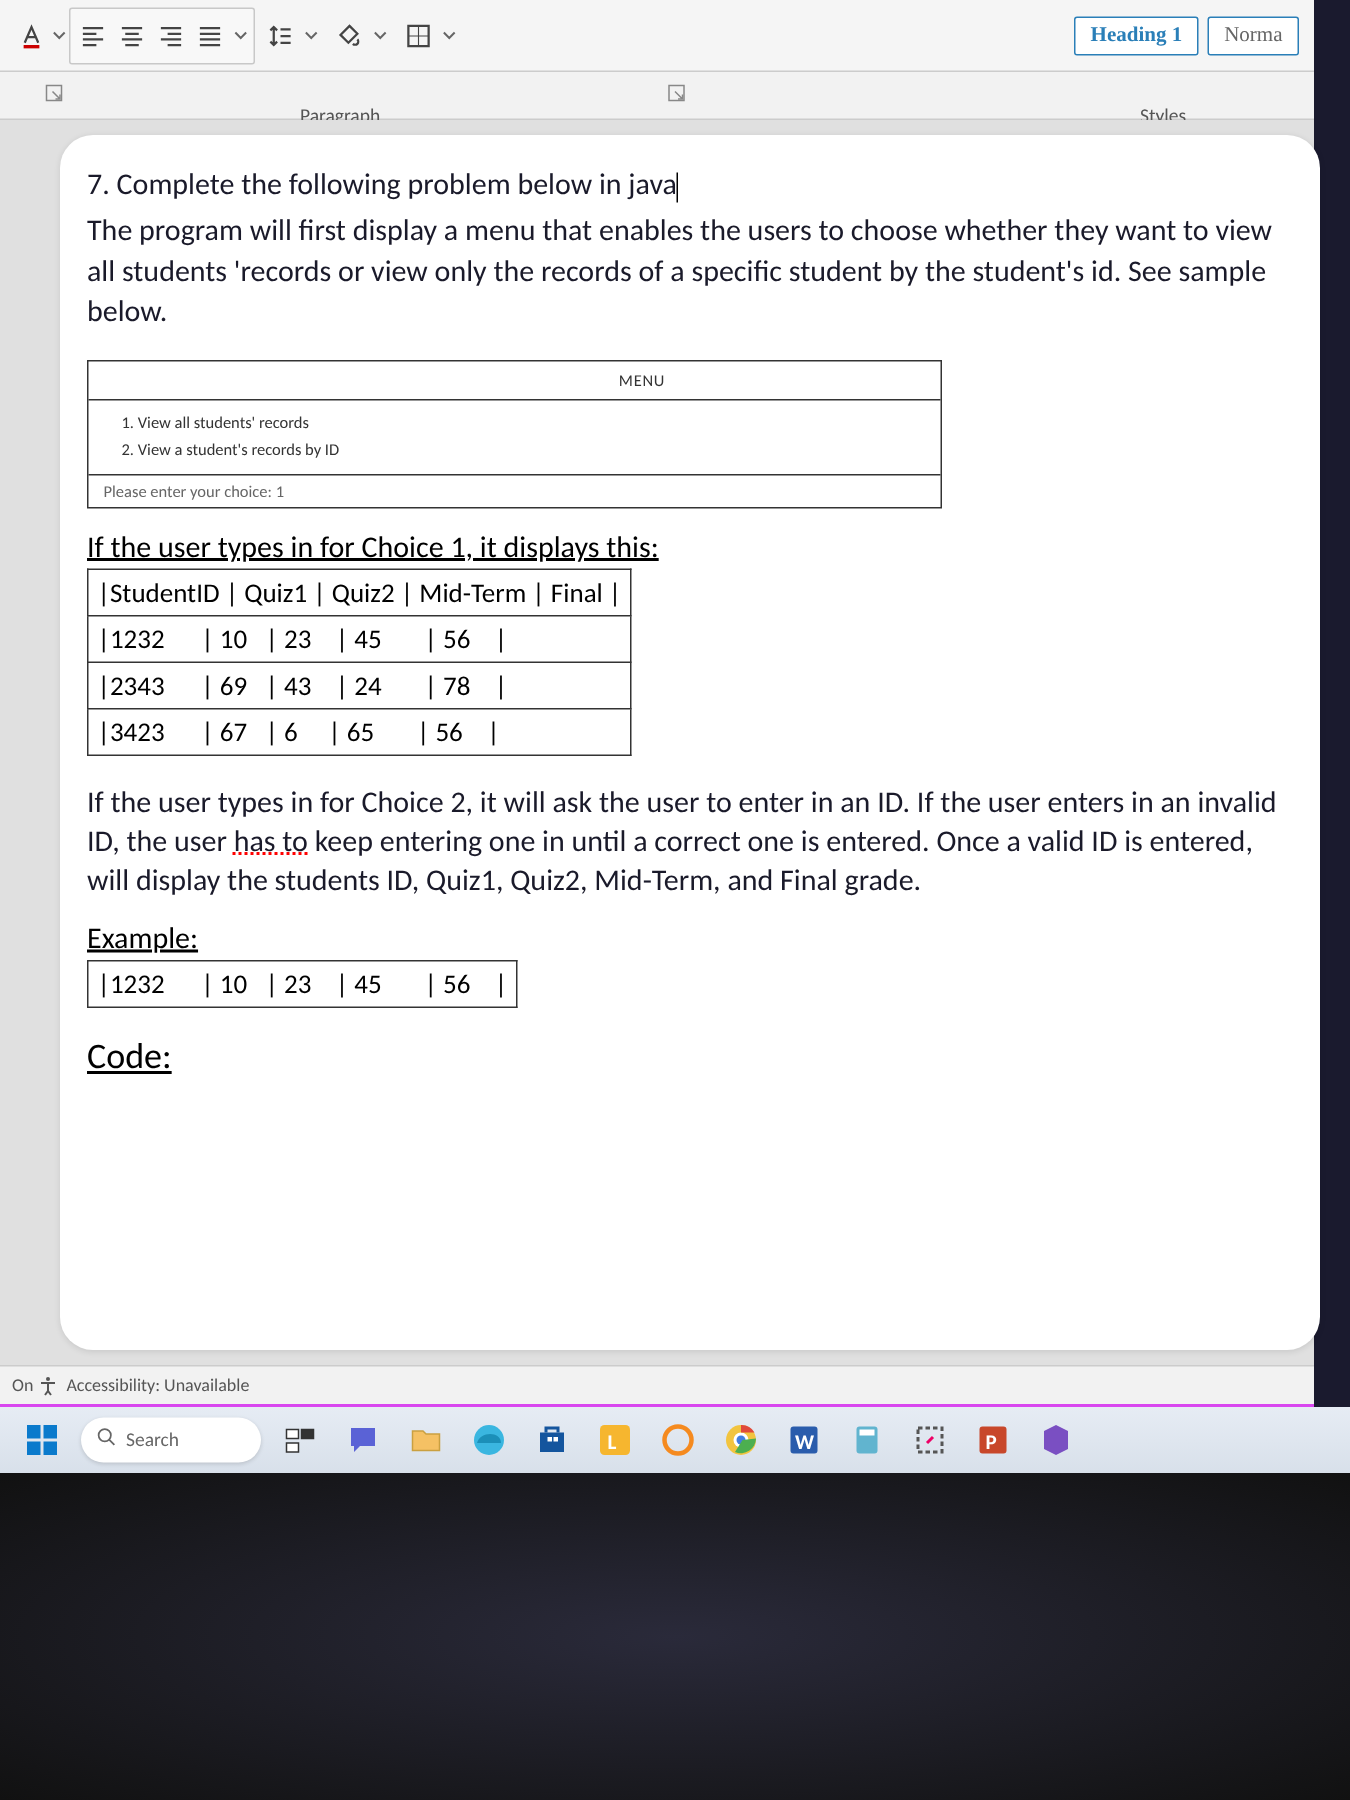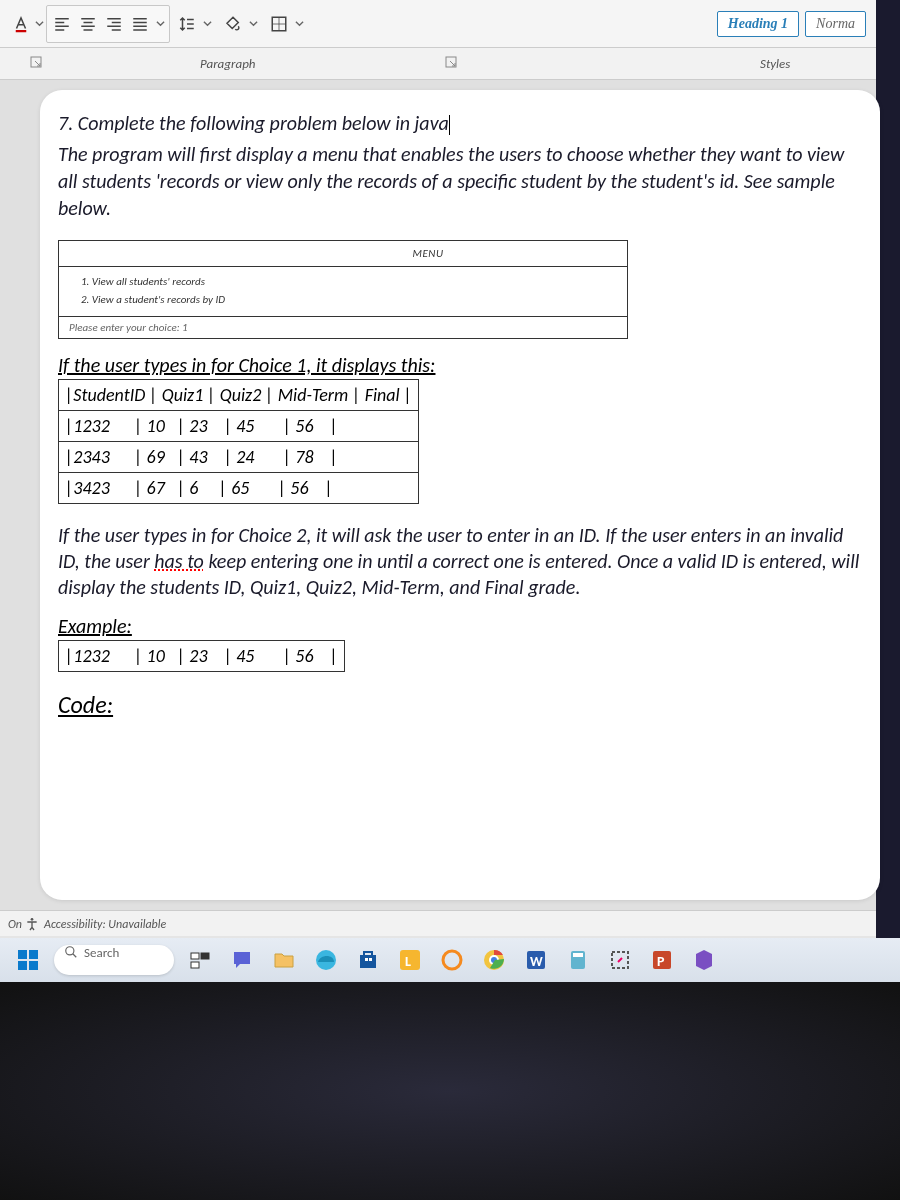--- a/index.html
+++ b/index.html
@@ -5,25 +5,24 @@
   * { margin: 0; padding: 0; box-sizing: border-box; }
   body {
     font-family: Calibri, Arial, sans-serif;
     background: #1a1a2e;
     width: 900px;
     height: 1200px;
     overflow: hidden;
     position: relative;
   }
   .app-window {
-    background: #e5e5e5;
+    background: #d946ef;
     width: 876px;
     height: 960px;
     position: relative;
-    font-style: italic;
   }
   .ribbon {
     background: #f5f5f5;
     height: 48px;
     display: flex;
     border-bottom: 1px solid #ccc;
     padding: 0 10px;
     gap: 2px;
     align-items: center;
   }
@@ -75,21 +74,21 @@
     height: 32px;
     background: #f2f2f2;
     display: flex;
     font-size: 13px;
     color: #555;
     position: relative;
     border-bottom: 1px solid #ccc;
   }
   .group-label {
     position: absolute;
-    top: 8px;
+    top: 22px;
   }
   .dialog-launcher {
     width: 14px;
     height: 14px;
     position: absolute;
     top: 8px;
     cursor: pointer;
   }
   .dialog-launcher svg { width: 12px; height: 12px; }
 
@@ -205,20 +204,21 @@
     justify-content: center;
     cursor: pointer;
   }
   .tb-icon svg { width: 24px; height: 24px; }
   .search-box {
     background: #fff;
     border-radius: 20px;
     height: 30px;
     width: 120px;
     display: flex;
+    align-items: center;
     gap: 6px;
     padding: 0 10px;
     font-size: 13px;
     color: #666;
     box-shadow: 0 1px 3px rgba(0,0,0,0.15);
   }
   .keyboard {
     position: absolute;
     bottom: 0;
     width: 900px;

